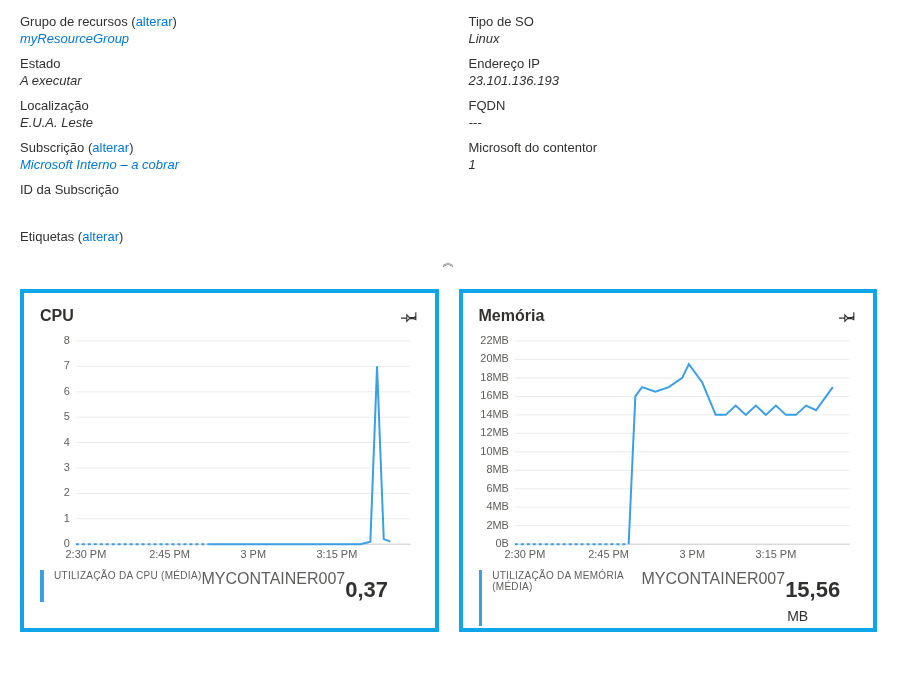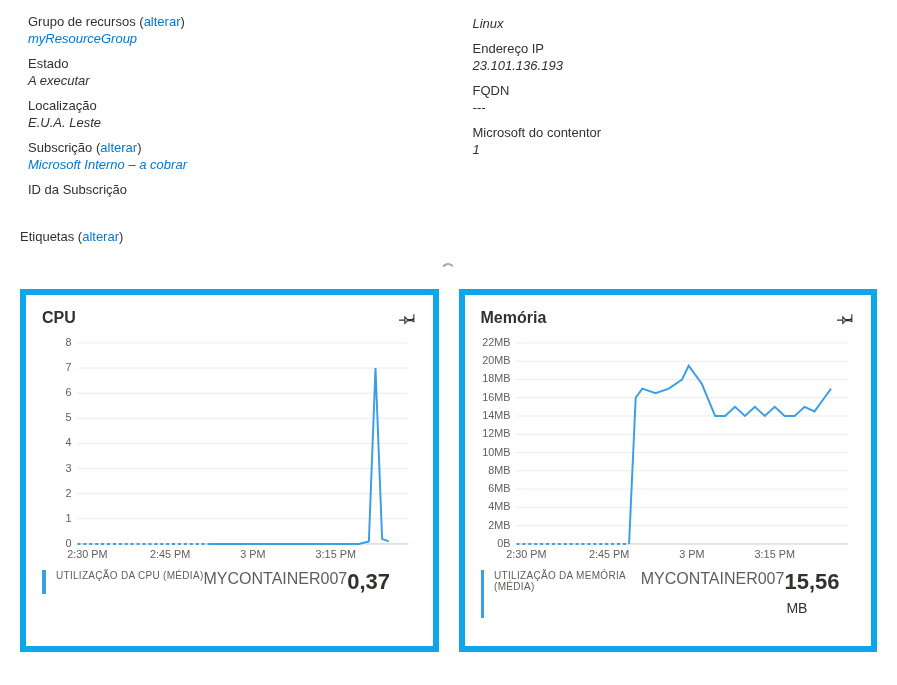--- a/index.html
+++ b/index.html
@@ -7,21 +7,20 @@
     font-family: "Segoe UI", Arial, sans-serif;
     font-size: 13px;
     color: #323130;
     background: #fff;
     width: 897px;
     padding: 14px 20px 20px 20px;
   }
   .props {
     display: flex;
     gap: 40px;
-    margin-left: 8px;
   }
   .col { flex: 1; }
   .prop { margin-bottom: 10px; }
   .prop-label { color: #323130; font-size: 13px; }
   .prop-value { color: #323130; font-size: 13px; margin-top: 2px; font-style: italic; }
   .link { color: #0078d4; cursor: pointer; }
   .tags { margin-top: 22px; }
   .collapse {
     text-align: center;
     margin-top: 6px;
@@ -29,23 +28,23 @@
     cursor: pointer;
     font-size: 12px;
   }
   .charts {
     display: flex;
     gap: 20px;
     margin-top: 18px;
   }
   .card {
     flex: 1;
-    border: 6px solid #0ea5e9;
+    border: 4px solid #0ea5e9;
     background: #fff;
-    padding: 14px 16px 28px 16px;
+    padding: 14px 16px 2px 16px;
     position: relative;
   }
   .card-header {
     display: flex;
     justify-content: space-between;
     align-items: flex-start;
   }
   .card-title {
     font-size: 16px;
     font-weight: 600;
@@ -72,21 +71,21 @@
     gap: 10px;
     margin-top: 6px;
   }
   .metric-bar {
     width: 4px;
     background: #3b9fe6;
   }
   .metric-body { display: flex; }
   .metric-label { font-size: 10px; color: #605e5c; letter-spacing: 0.3px; }
   .metric-sub { font-size: 16px; color: #605e5c; }
-  .metric-value { font-size: 22px; font-weight: 600; color: #323130; line-height: 1.1; }
+  .metric-value { font-size: 22px; font-weight: 600; color: #323130; line-height: 1.1; margin-top: 8px; }
   .metric-unit { font-size: 14px; font-weight: 400; margin-left: 2px; }
 </style>
 </head>
 <body>
 
 <div class="props">
   <div class="col">
 
     <div class="prop">
       <div class="prop-label">
@@ -116,20 +115,21 @@
 
     <div class="prop">
       <div class="prop-label">ID da Subscrição</div>
       <div class="prop-value"></div>
     </div>
 
   </div>
 
   <div class="col">
     <div class="prop">
+      <div class="prop-label">Tipo de SO</div>
       <div class="prop-value">Linux</div>
     </div>
     <div class="prop">
       <div class="prop-label">Endereço IP</div>
       <div class="prop-value">23.101.136.193</div>
     </div>
     <div class="prop">
       <div class="prop-label">FQDN</div>
       <div class="prop-value">---</div>
     </div>

